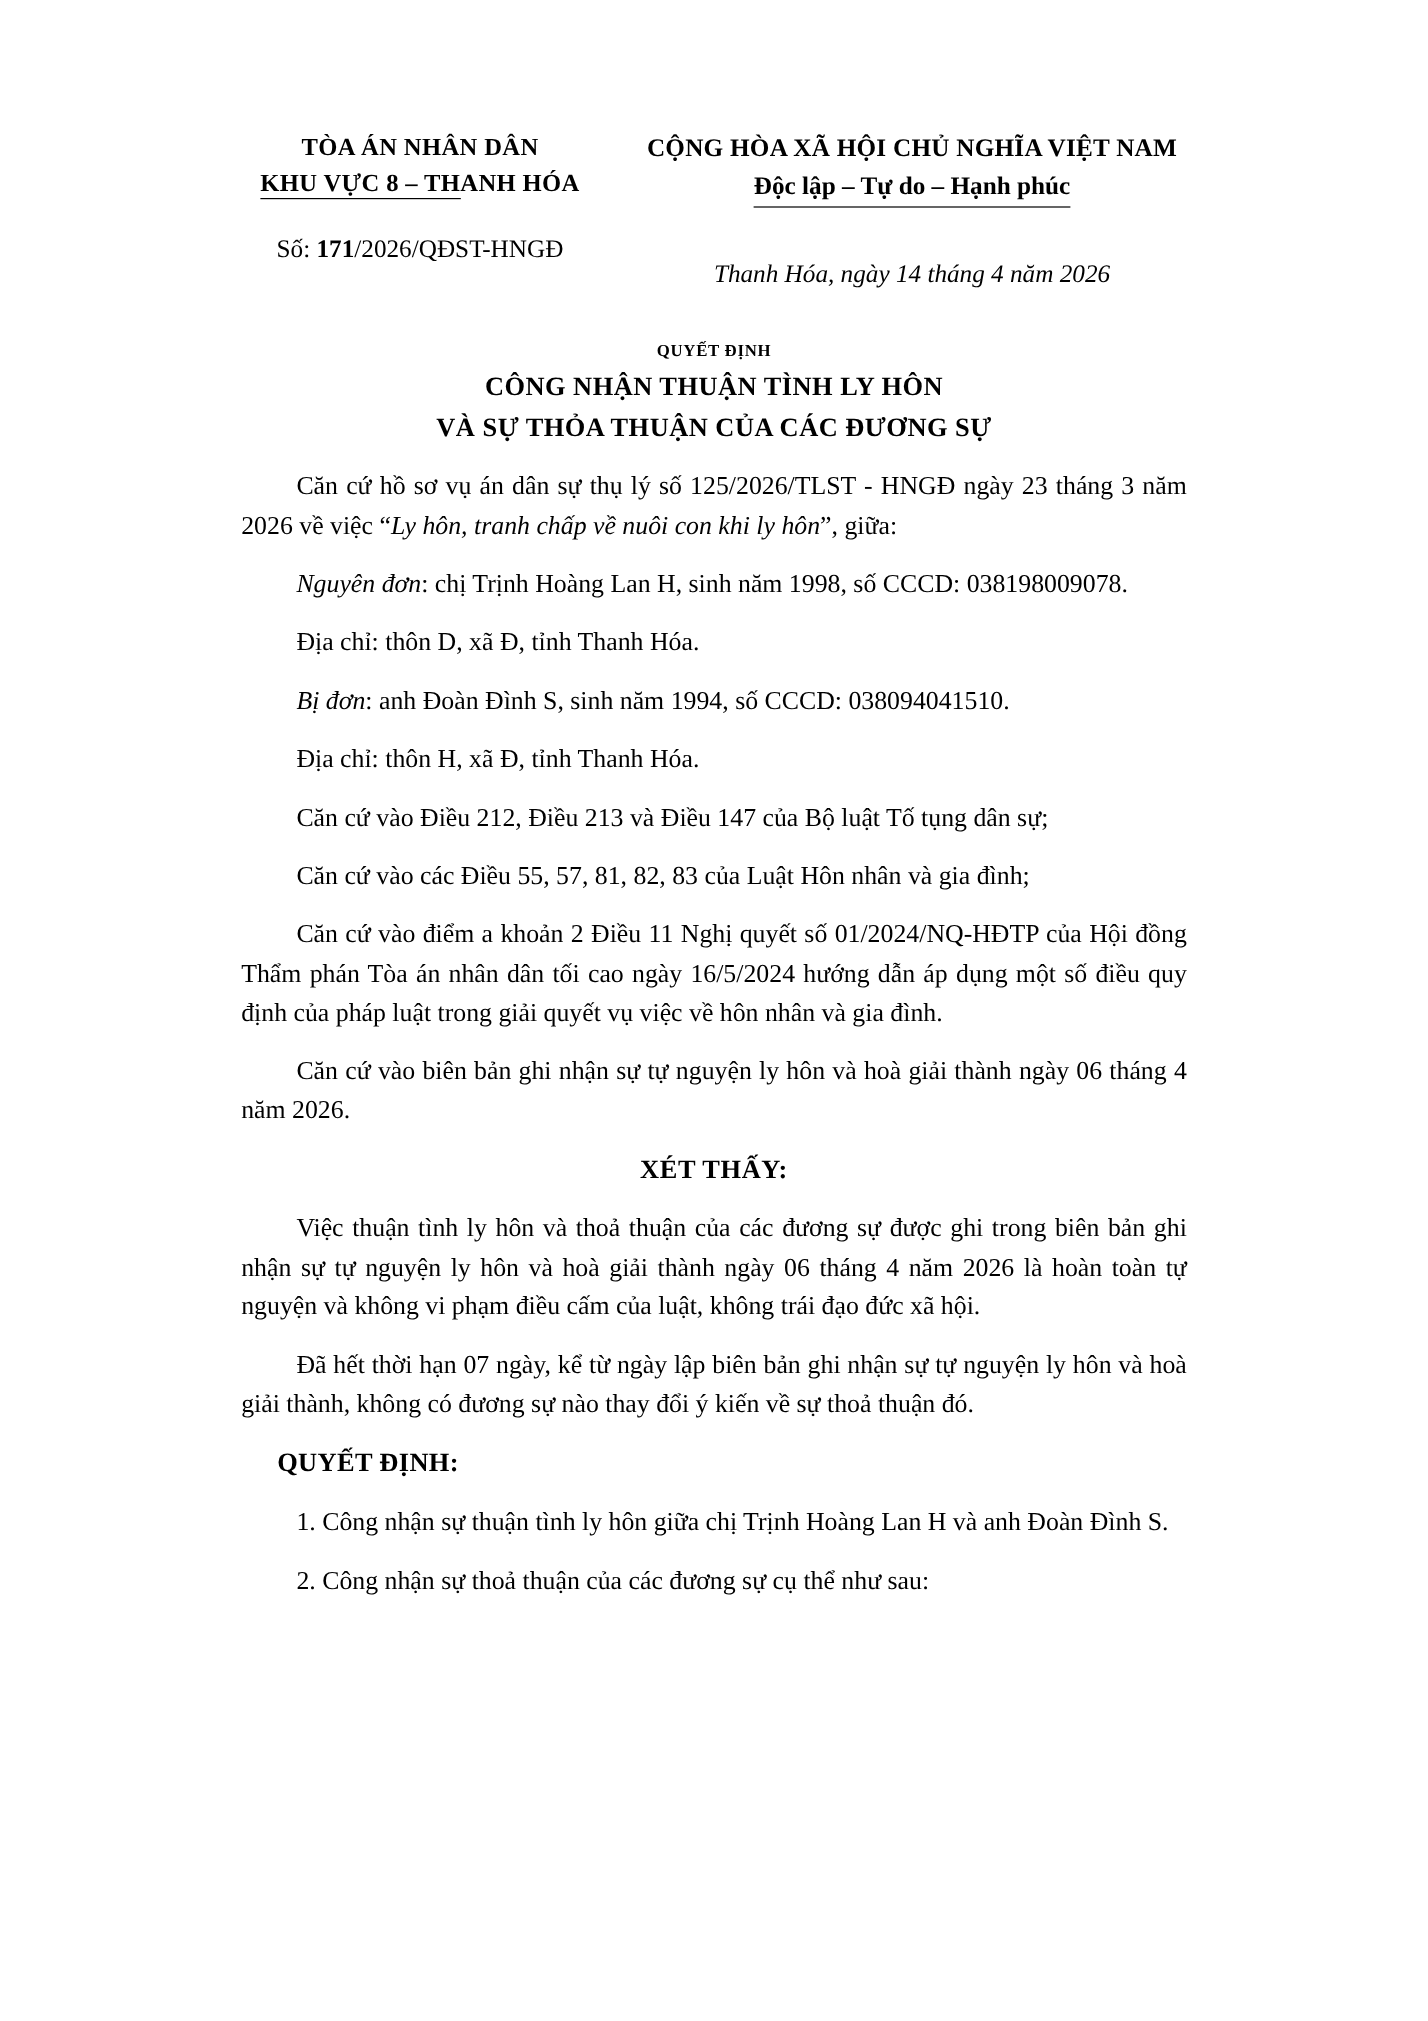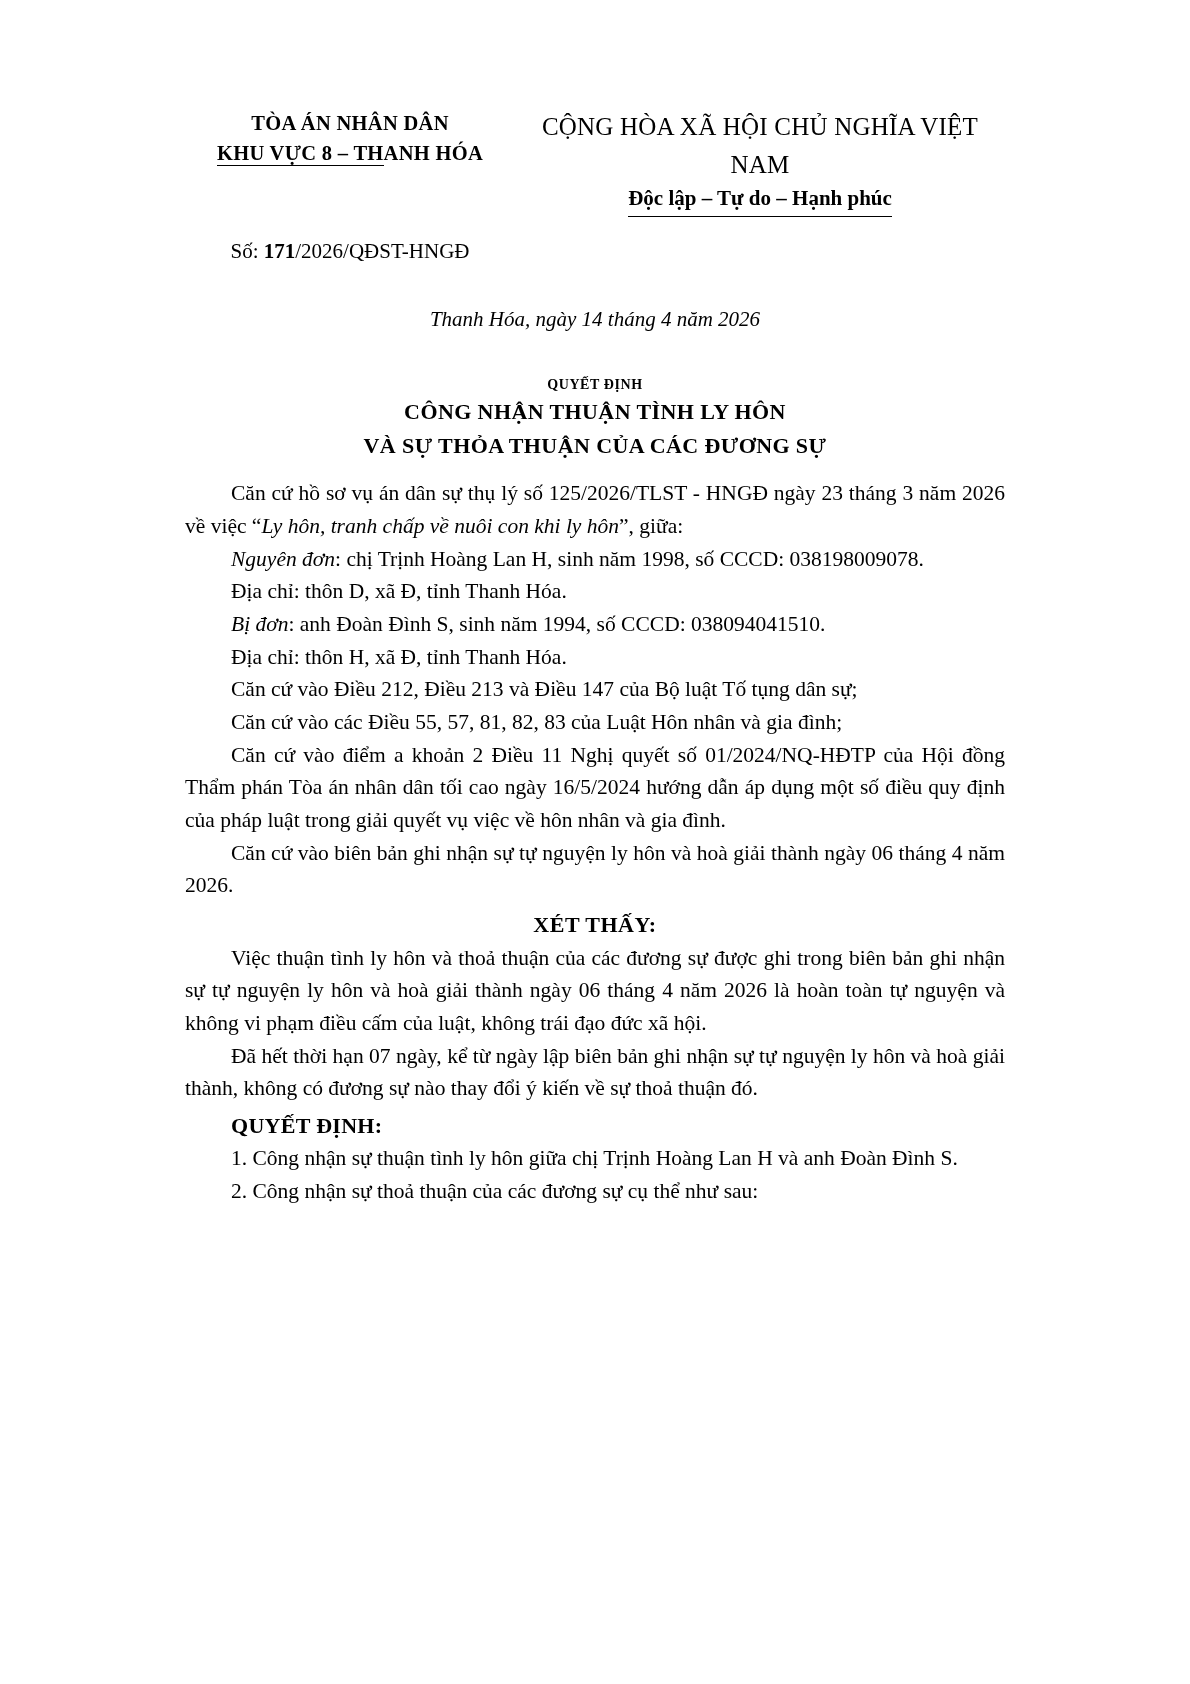--- a/index.html
+++ b/index.html
@@ -55,22 +55,22 @@
     letter-spacing: 0.3px;
     line-height: 1.45;
     display: inline-block;
     position: relative;
   }
   .court-line2 .ul-part {
     border-bottom: 1.6px solid #000;
     padding-bottom: 1px;
   }
   .nation-line1 {
-    font-size: 25px;
-    font-weight: normal;
+    font-size: 21px;
+    font-weight: bold;
     letter-spacing: 0.2px;
     line-height: 1.5;
   }
   .nation-line2 {
     font-size: 21px;
     font-weight: bold;
     line-height: 1.5;
     display: inline-block;
     border-bottom: 1.6px solid #000;
     padding-bottom: 1px;
@@ -84,21 +84,20 @@
   }
   .so-line b { font-weight: bold; }
   .place-date {
     font-size: 21px;
     font-style: italic;
     margin-top: 43px;
     text-align: center;
   }
   .header-row2 {
     display: flex;
-    flex-direction: column;
     width: 100%;
   }
   .header-row2 .right {
     flex: 1;
     text-align: center;
   }
   
   .title-block {
     text-align: center;
     margin-top: 42px;
@@ -117,21 +116,21 @@
   }
   
   .body-text {
     margin-top: 14px;
     font-size: 21.5px;
     line-height: 1.52;
     text-align: justify;
   }
   .p {
     text-indent: 46px;
-    margin: 0;
+    margin: 16px;
     padding: 0;
     text-align: justify;
   }
   .center-head {
     text-align: center;
     font-weight: bold;
     font-size: 22px;
     letter-spacing: 0.5px;
     margin: 6px 0 0 0;
     text-indent: 0;

